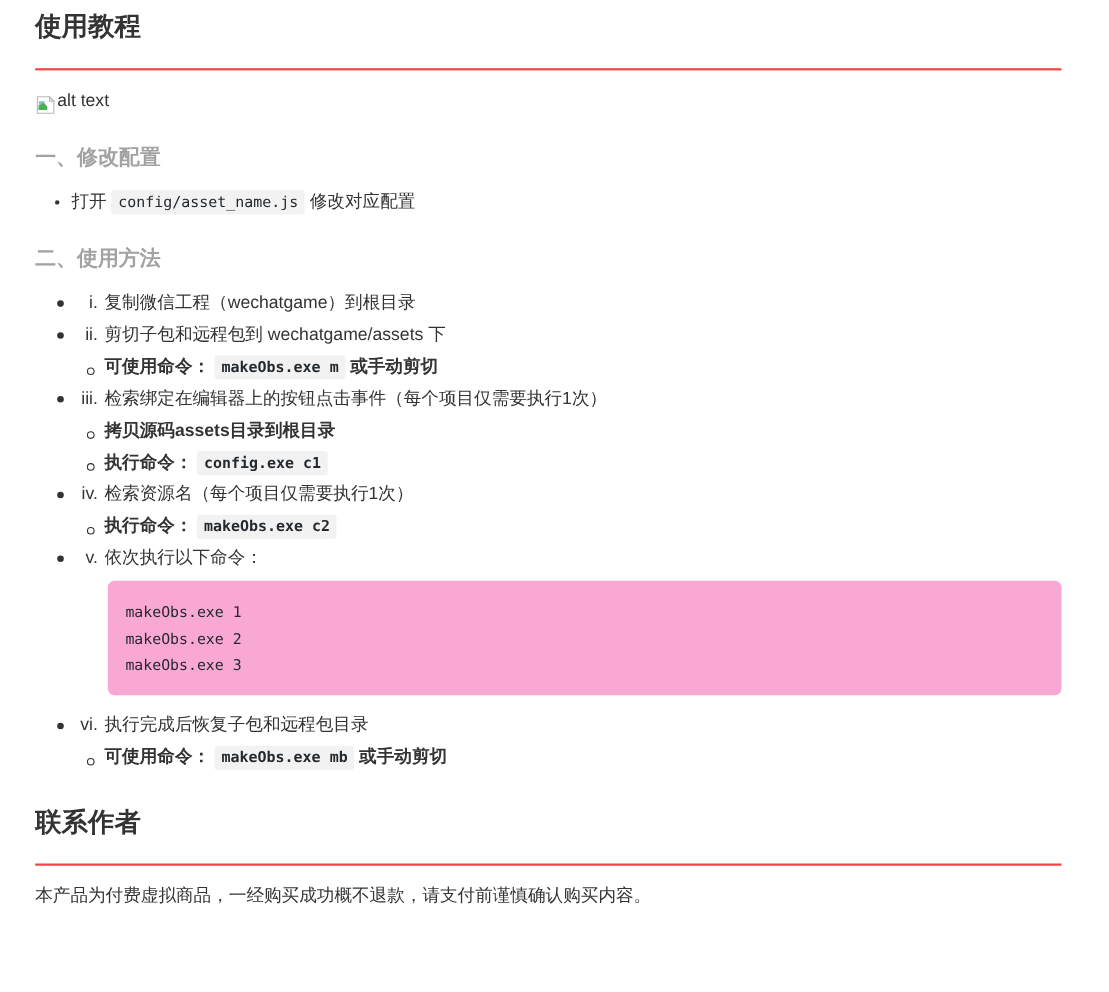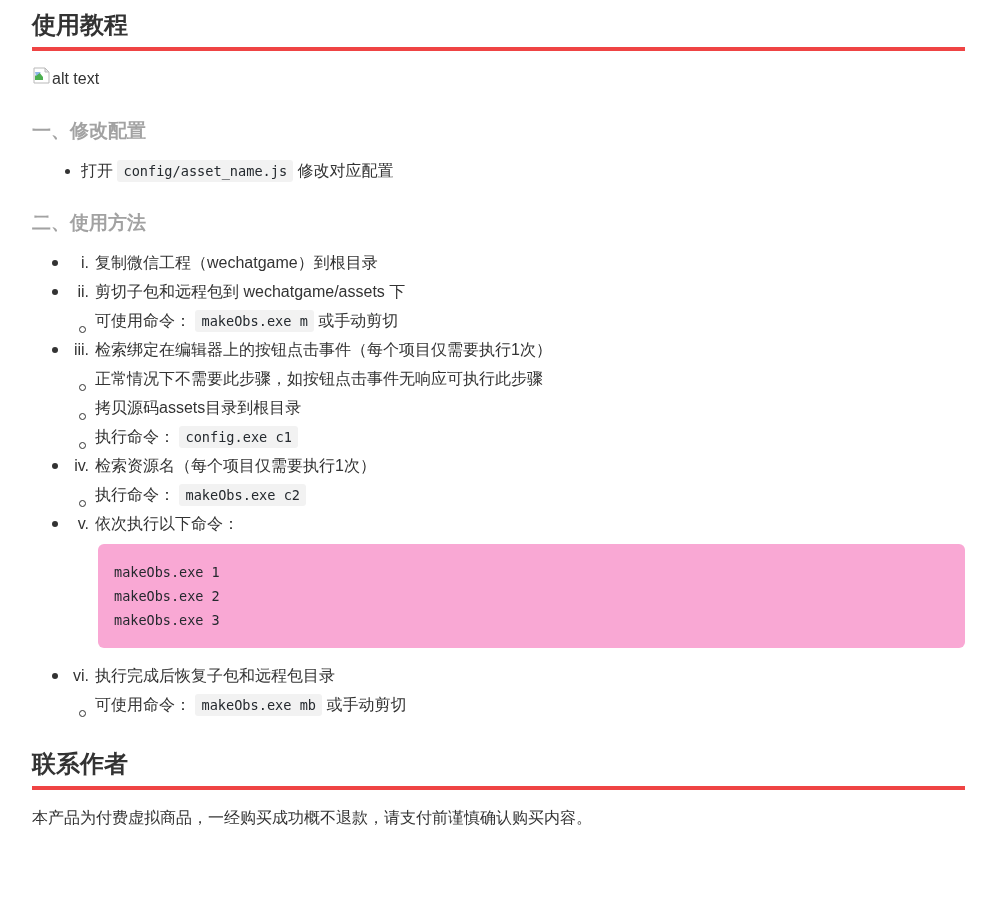--- a/index.html
+++ b/index.html
@@ -15,53 +15,53 @@
     width: 933px;
     padding: 10px 0 40px 32px;
     box-sizing: content-box;
   }
   h1.page-h1 {
     font-size: 24px;
     line-height: 1.25;
     font-weight: 700;
     color: #333333;
     margin: 32px 0 16px 0;
-    padding-bottom: 7px;
-    border-bottom: 4px solid #ef4444;
+    padding-bottom: 22px;
+    border-bottom: 2px solid #ef4444;
   }
   .doc > h1.page-h1:first-child { margin-top: 0; }
   h2.muted-h2 {
     font-size: 19px;
     line-height: 1.25;
     font-weight: 700;
     color: #a2a2a2;
     margin: 28px 0 16px 0;
   }
   p { margin: 16px 0; }
-  .alt-p { display: flex; align-items: flex-start; }
+  .alt-p { display: flex; align-items: flex-end; }
   .broken-img { display: inline-block; width: 19px; height: 17px; margin-right: 1px; flex: 0 0 auto; }
   
   ul.simple-list {
     margin: 16px 0;
     padding-left: 33px;
     list-style: disc;
   }
-  ul.simple-list > li { margin: 16px; }
+  ul.simple-list > li { margin: 0; }
   
   .steps { margin: 16px 0; }
   .step { margin-top: 5px; }
   .step:first-child { margin-top: 0; }
   .step-line { display: flex; align-items: flex-start; }
   .disc-marker {
     flex: 0 0 auto; width: 6px; height: 6px; border-radius: 50%;
     background: #333333; margin: 9px 0 0 20px;
   }
   .roman-marker { flex: 0 0 31px; text-align: right; margin-right: 6px; white-space: nowrap; }
   .step-text { flex: 1 1 auto; }
-  .sub-line { display: flex; align-items: flex-end; margin-top: 5px; }
+  .sub-line { display: flex; align-items: center; margin-top: 5px; font-weight: bold; }
   .circle-marker {
     flex: 0 0 auto; width: 7px; height: 7px; border-radius: 50%;
     border: 1px solid #333333; box-sizing: border-box; margin: 8px 0 0 47px;
     background: transparent;
   }
   .sub-text { margin-left: 9px; flex: 1 1 auto; }
   
   code.inline-code {
     font-family: "DejaVu Sans Mono", "Liberation Mono", monospace;
     font-size: 85%;
@@ -137,24 +137,20 @@
     </div>
 
     <div class="step">
       <div class="step-line">
         <span class="disc-marker"></span>
         <span class="roman-marker">iii.</span>
         <span class="step-text">检索绑定在编辑器上的按钮点击事件（每个项目仅需要执行1次）</span>
       </div>
       <div class="sub-line">
         <span class="circle-marker"></span>
-        <span class="sub-text">正常情况下不需要此步骤，如按钮点击事件无响应可执行此步骤</span>
-      </div>
-      <div class="sub-line">
-        <span class="circle-marker"></span>
         <span class="sub-text">拷贝源码assets目录到根目录</span>
       </div>
       <div class="sub-line">
         <span class="circle-marker"></span>
         <span class="sub-text"><span>执行命令： </span><code class="inline-code">config.exe c1</code></span>
       </div>
     </div>
 
     <div class="step">
       <div class="step-line">

